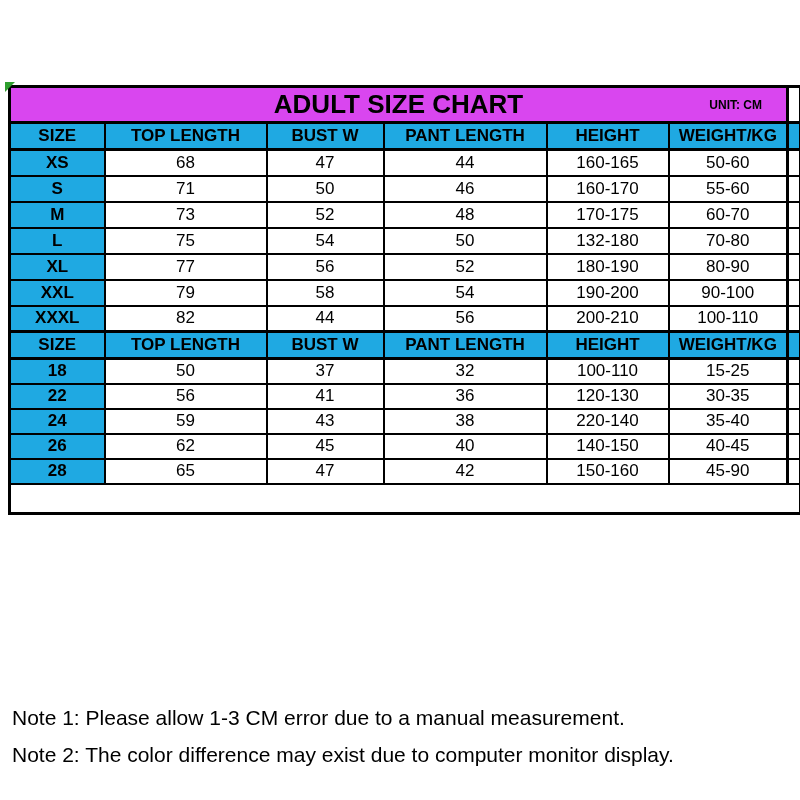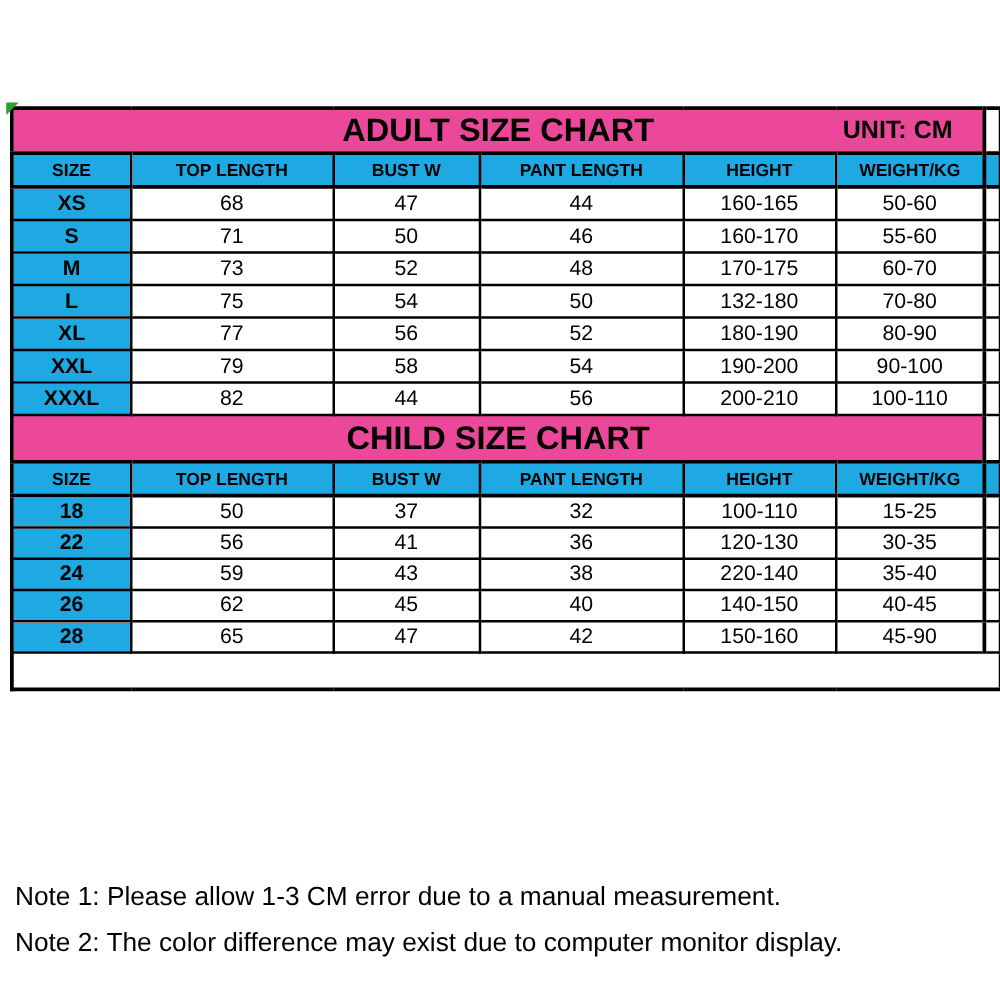--- a/index.html
+++ b/index.html
@@ -25,35 +25,35 @@
     border: 2px solid #000;
     text-align: center;
     vertical-align: middle;
     padding: 0;
     font-size: 17px;
     overflow: hidden;
     white-space: nowrap;
   }
 
   
-  .title-row td { height: 36px; background: #ec4899; }
+  .title-row td { height: 36px; background: #d946ef; }
   .title-inner { position: relative; display: flex; align-items: center; justify-content: center; height: 100%; }
   .chart-title { font-weight: bold; font-size: 26px; letter-spacing: 0px; }
   .unit {
     position: absolute; right: 24px; top: 50%;
     transform: translateY(-50%);
-    font-weight: bold; font-size: 20px;
+    font-weight: bold; font-size: 12px;
   }
 
   
   .head-row td {
     height: 27px;
     background: var(--blue);
     font-weight: bold;
-    font-size: 14px;
+    font-size: 17px;
     border-top: 3px solid #000;
     border-bottom: 3px solid #000;
   }
 
   
   .adult-row td { height: 26px; }
   .child-row td { height: 25px; }
   td.size-col { background: var(--blue); font-weight: bold; }
 
   
@@ -173,28 +173,20 @@
       <tr class="adult-row">
         <td class="size-col">XXXL</td>
         <td>82</td>
         <td>44</td>
         <td>56</td>
         <td>200-210</td>
         <td>100-110</td>
         <td class="sliver"></td>
       </tr>
 
-      <tr class="title-row">
-        <td colspan="6" style="height:38px;">
-          <div class="title-inner">
-            <span class="chart-title">CHILD SIZE CHART</span>
-          </div>
-        </td>
-        <td class="sliver"></td>
-      </tr>
 
       <tr class="head-row">
         <td>SIZE</td>
         <td>TOP LENGTH</td>
         <td>BUST W</td>
         <td>PANT LENGTH</td>
         <td>HEIGHT</td>
         <td>WEIGHT/KG</td>
         <td class="sliver"></td>
       </tr>

